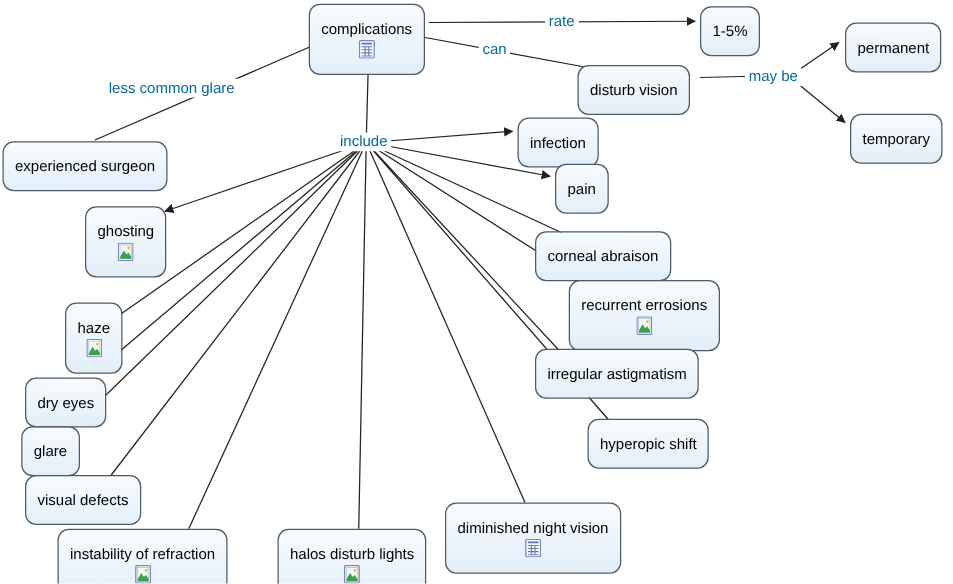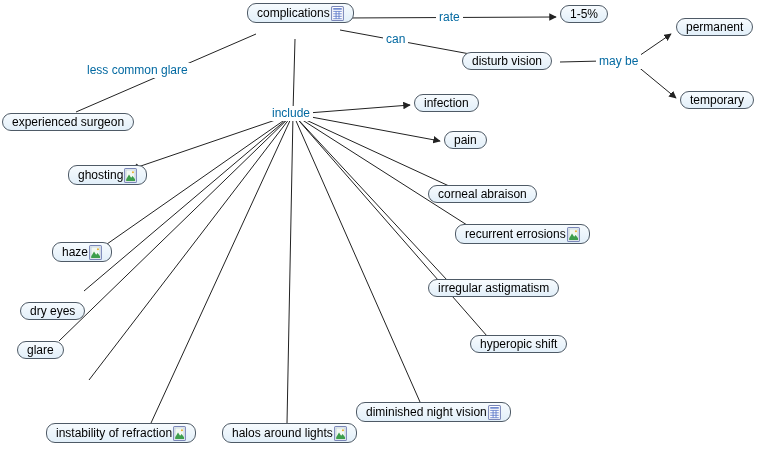--- a/index.html
+++ b/index.html
@@ -9,26 +9,27 @@
     position: relative;
     width: 762px;
     height: 467px;
     background: #ffffff;
     overflow: hidden;
   }
   .wires { position: absolute; left: 0; top: 0; }
   .node {
     position: absolute;
     display: flex;
+    flex-direction: column;
     align-items: center;
     gap: 1px;
     background: linear-gradient(180deg, #f7fbfe 0%, #e2eff9 100%);
     border: 1px solid #4e5a66;
     border-radius: 9px;
-    padding: 1px 9px;
+    padding: 12px 9px;
     font-size: 12px;
     line-height: 1.2;
     color: #000;
     white-space: nowrap;
     cursor: default;
   }
   .link-label {
     position: absolute;
     background: #ffffff;
     padding: 0 3px;
@@ -169,30 +170,33 @@
   </div>
 
   <div class="node" style="left:17px;top:341px">
     <span class="node-label">glare</span>
   </div>
 
   <div class="node" style="left:470px;top:335px">
     <span class="node-label">hyperopic shift</span>
   </div>
 
+  <div class="node" style="left:20px;top:380px">
+    <span class="node-label">visual defects</span>
+  </div>
 
   <div class="node" style="left:356px;top:402px">
     <span class="node-label">diminished night vision</span>
     <svg class="icon" width="13" height="15" viewBox="0 0 12 14">
         <use href="#ic-table"></use>
       </svg>
   </div>
 
   <div class="node" style="left:222px;top:423px">
-    <span class="node-label">halos around lights</span>
+    <span class="node-label">halos disturb lights</span>
     <svg class="icon" width="13" height="15" viewBox="0 0 12 14">
         <use href="#ic-image"></use>
       </svg>
   </div>
 
   <div class="node" style="left:46px;top:423px">
     <span class="node-label">instability of refraction</span>
     <svg class="icon" width="13" height="15" viewBox="0 0 12 14">
         <use href="#ic-image"></use>
       </svg>

